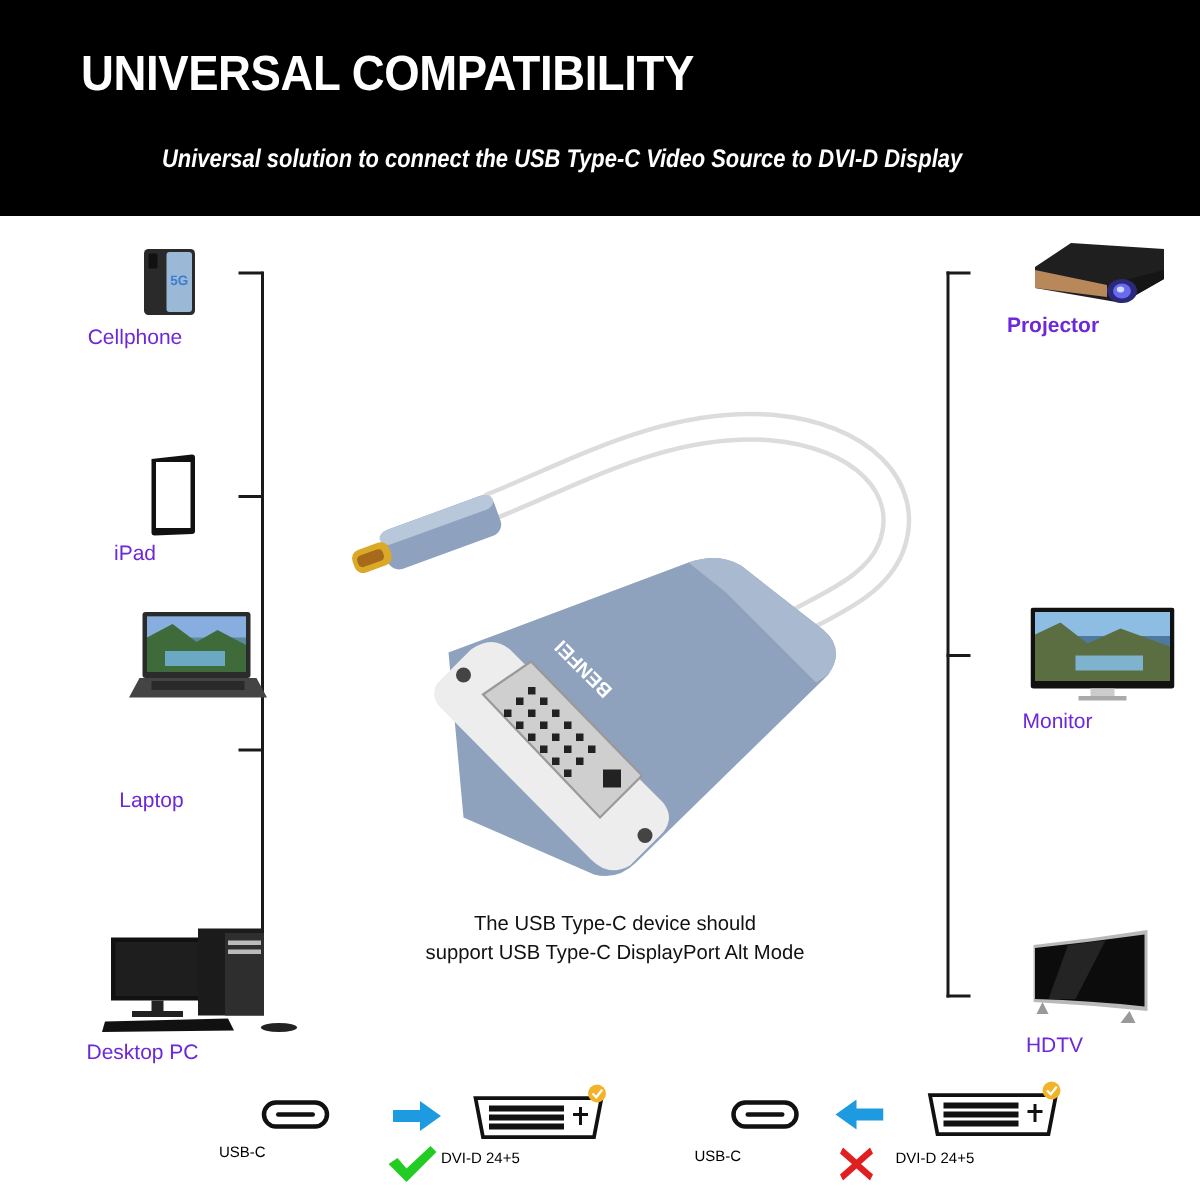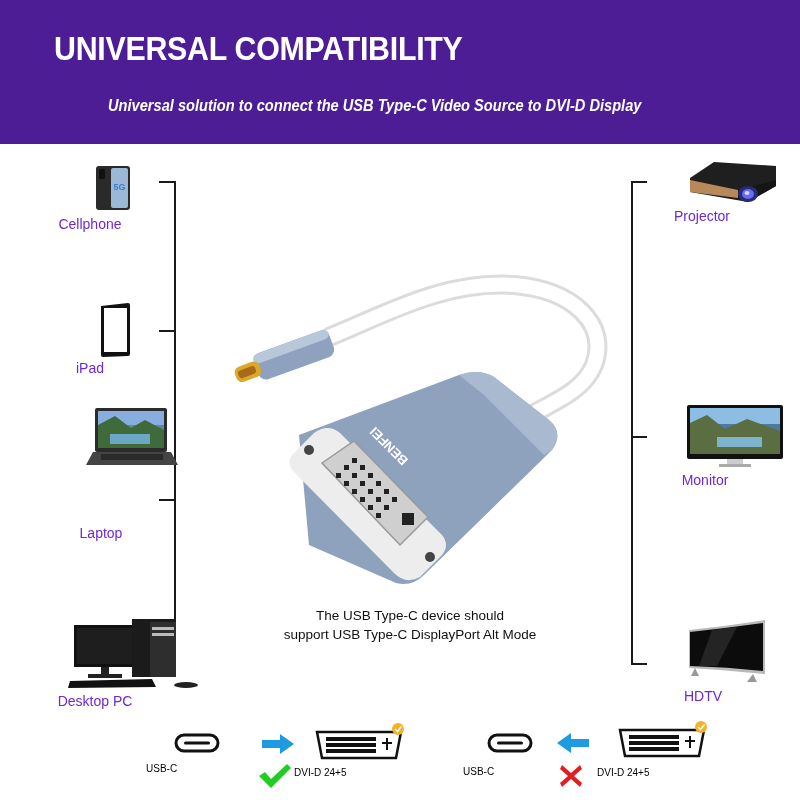--- a/index.html
+++ b/index.html
@@ -3,21 +3,21 @@
 <meta charset="utf-8">
 <style>
   html, body { margin: 0; padding: 0; }
   body {
     width: 800px; height: 800px; position: relative; overflow: hidden;
     background: #ffffff;
     font-family: "Liberation Sans", sans-serif;
   }
   .header {
     position: absolute; left: 0; top: 0; width: 800px; height: 144px;
-    background: #4c1d95;
+    background: #000000;
   }
   .title {
     position: absolute; left: 54px; top: 30px;
     color: #ffffff; font-size: 33px; font-weight: bold; letter-spacing: -0.3px;
     transform: scaleX(0.92); transform-origin: left center;
   }
   .subtitle {
     position: absolute; left: 108px; top: 96px;
     color: #ffffff; font-size: 17px; font-weight: bold; font-style: italic;
     transform: scaleX(0.86); transform-origin: left center; white-space: nowrap;
@@ -108,21 +108,21 @@
 <div class="icon" style="left:662px;top:158px;width:94px;height:46px;">
   <svg width="94" height="46" viewBox="0 0 94 46">
     <path d="M4 20 L28 4 L90 8 L90 28 L62 44 L4 34 Z" fill="#1f1f1f"></path>
     <path d="M4 22 L52 32 L52 40 L4 34 Z" fill="#b8875a"></path>
     <path d="M52 32 L90 22 L90 28 L62 44 L52 40 Z" fill="#151515"></path>
     <ellipse cx="62" cy="36" rx="10" ry="8" fill="#2a2a7a"></ellipse>
     <ellipse cx="62" cy="36" rx="6" ry="5" fill="#6a6aee"></ellipse>
     <ellipse cx="61" cy="35" rx="2.5" ry="2" fill="#cfd8ff"></ellipse>
   </svg>
 </div>
-<div class="dev-label" style="left:642px;top:208px;">Projector</div>
+<div class="dev-label" style="left:642px;top:208px;font-weight:bold;">Projector</div>
 
 <div class="icon" style="left:663px;top:405px;width:96px;height:64px;">
   <svg width="96" height="64" viewBox="0 0 96 64">
     <rect x="0" y="0" width="96" height="54" rx="2" fill="#111"></rect>
     <rect x="3" y="3" width="90" height="46" fill="#4f7aa0"></rect>
     <rect x="3" y="3" width="90" height="16" fill="#8ebde4"></rect>
     <path d="M3 18 L20 10 L38 24 L60 14 L93 26 L93 49 L3 49 Z" fill="#5a6e42"></path>
     <rect x="30" y="32" width="45" height="10" fill="#7fb2cc"></rect>
     <rect x="40" y="54" width="16" height="5" fill="#ccc"></rect>
     <rect x="32" y="59" width="32" height="3" fill="#aaa"></rect>

